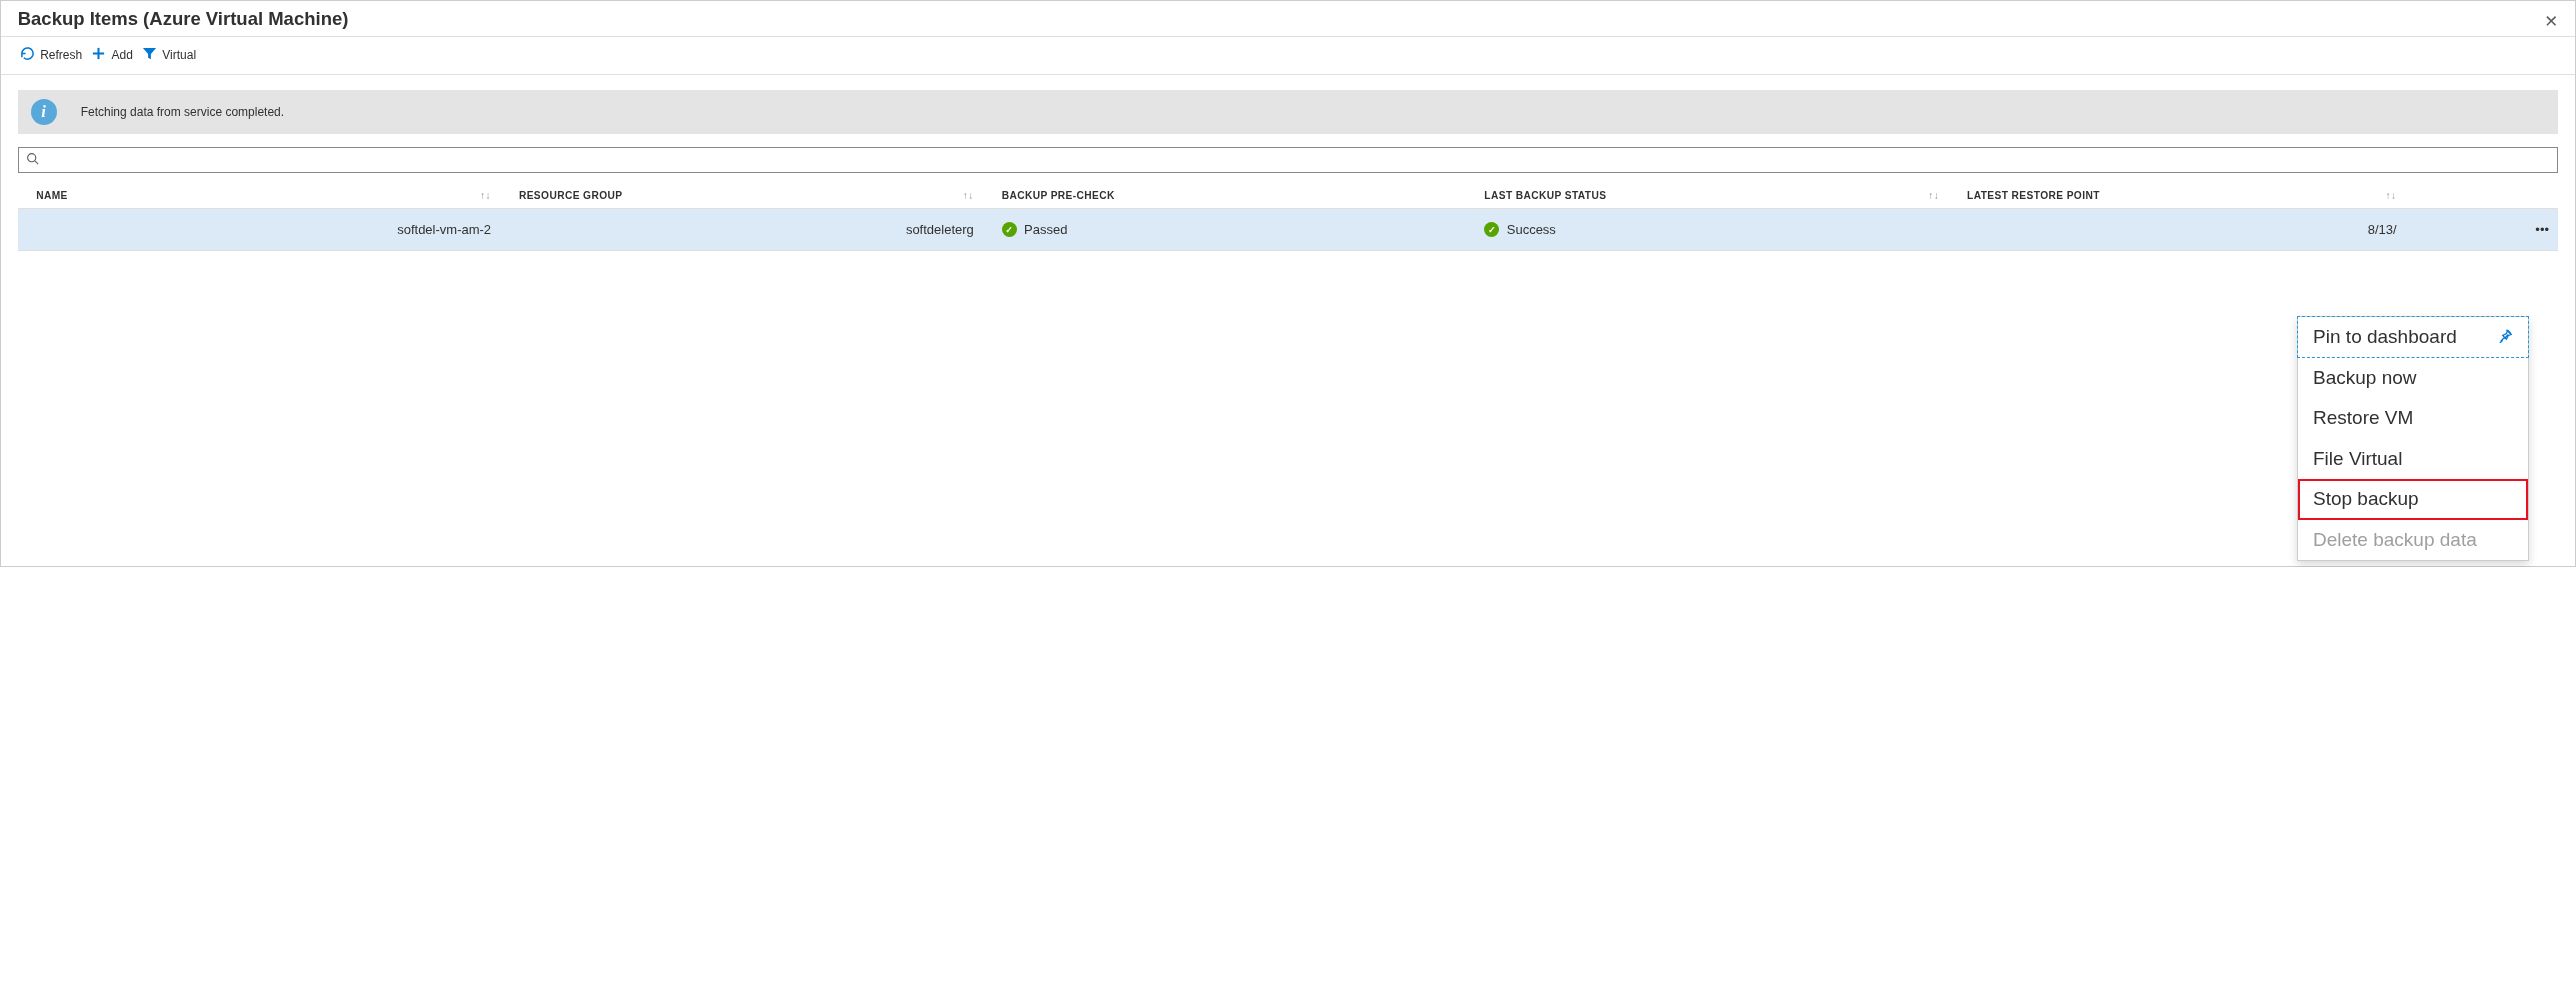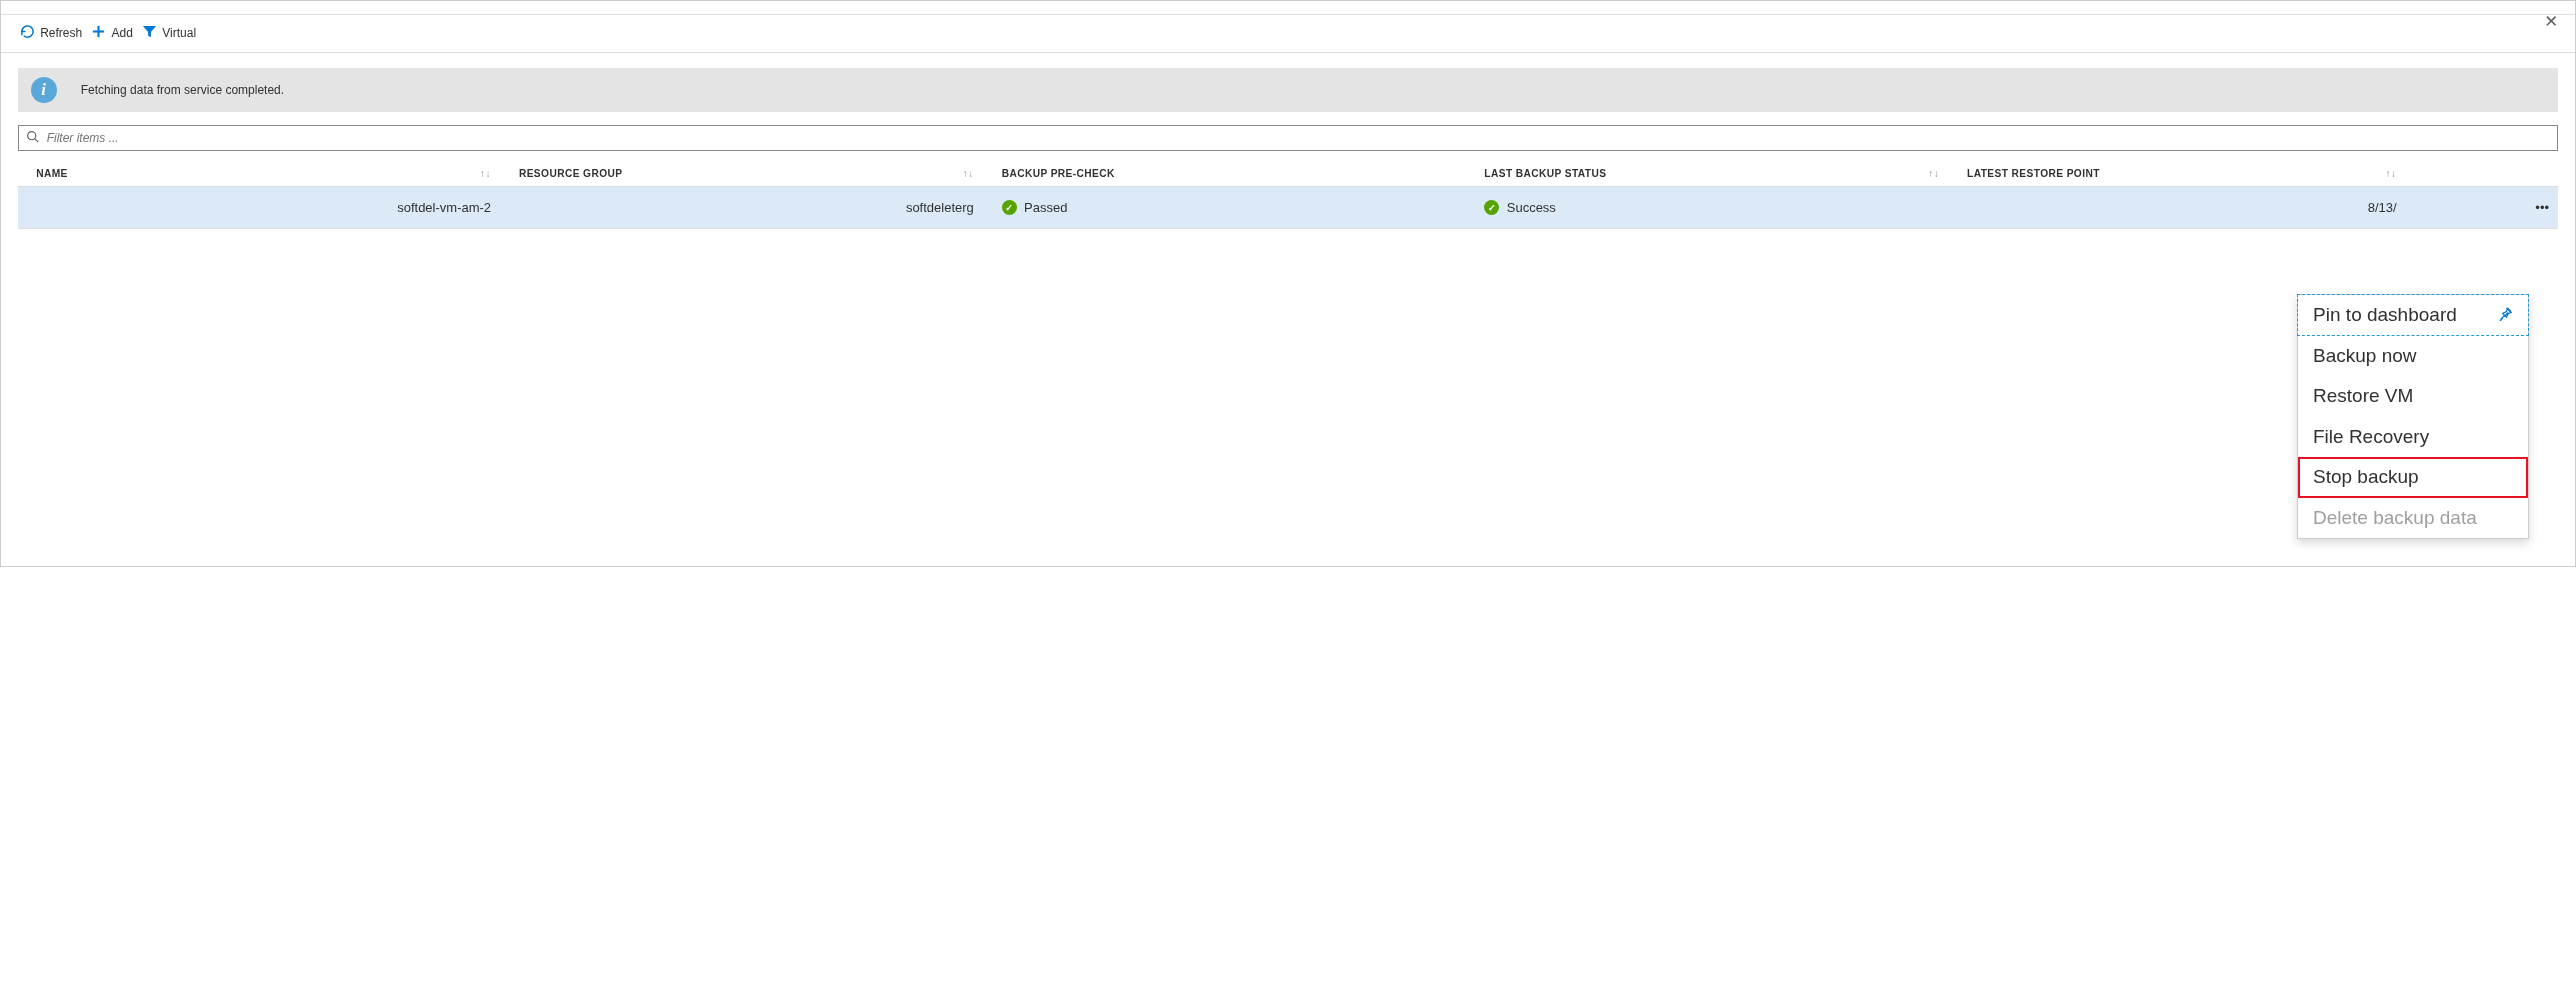--- a/index.html
+++ b/index.html
@@ -187,20 +187,21 @@
   .col-status { width: 19%; }
   .col-restore { width: 18%; }
   .col-more { width: 37px; }
 </style>
 </head>
 <body>
 
 <div class="blade">
 
   <div class="blade-header">
+    <div class="blade-title">Backup Items (Azure Virtual Machine)</div>
     <button class="close-btn">
       <span>✕</span>
     </button>
   </div>
 
   <div class="toolbar">
     <button class="toolbar-btn">
       <span>
         <svg viewBox="0 0 16 16" fill="none" stroke="#0078d4" stroke-width="1.6">
           <path d="M2 8a6 6 0 1 1 2 4.5"></path>
@@ -237,21 +238,20 @@
       <span>Fetching data from service completed.</span>
     </div>
 
     <div class="search-box">
       <span>
         <svg viewBox="0 0 16 16" fill="none" stroke-width="1.4">
           <circle cx="7" cy="7" r="5"></circle>
             <line x1="11" y1="11" x2="15" y2="15"></line>
         </svg>
       </span>
-      <input type="text" placeholder="Filter items ..." style="">
     </div>
 
     <table class="table">
       <thead>
         <tr>
           <th class="col-name">
             <span>NAME</span>
             <span class="sort-icon">↑↓</span>
           </th>
           <th class="col-rg">
@@ -306,21 +306,21 @@
           </svg>
         </span>
       </div>
       <div class="context-item">
         <span>Backup now</span>
       </div>
       <div class="context-item">
         <span>Restore VM</span>
       </div>
       <div class="context-item">
-        <span>File Recovery</span>
+        <span>File Virtual</span>
       </div>
       <div class="context-item highlight">
         <span>Stop backup</span>
       </div>
       <div class="context-item disabled">
         <span>Delete backup data</span>
       </div>
     </div>
 
   </div>

